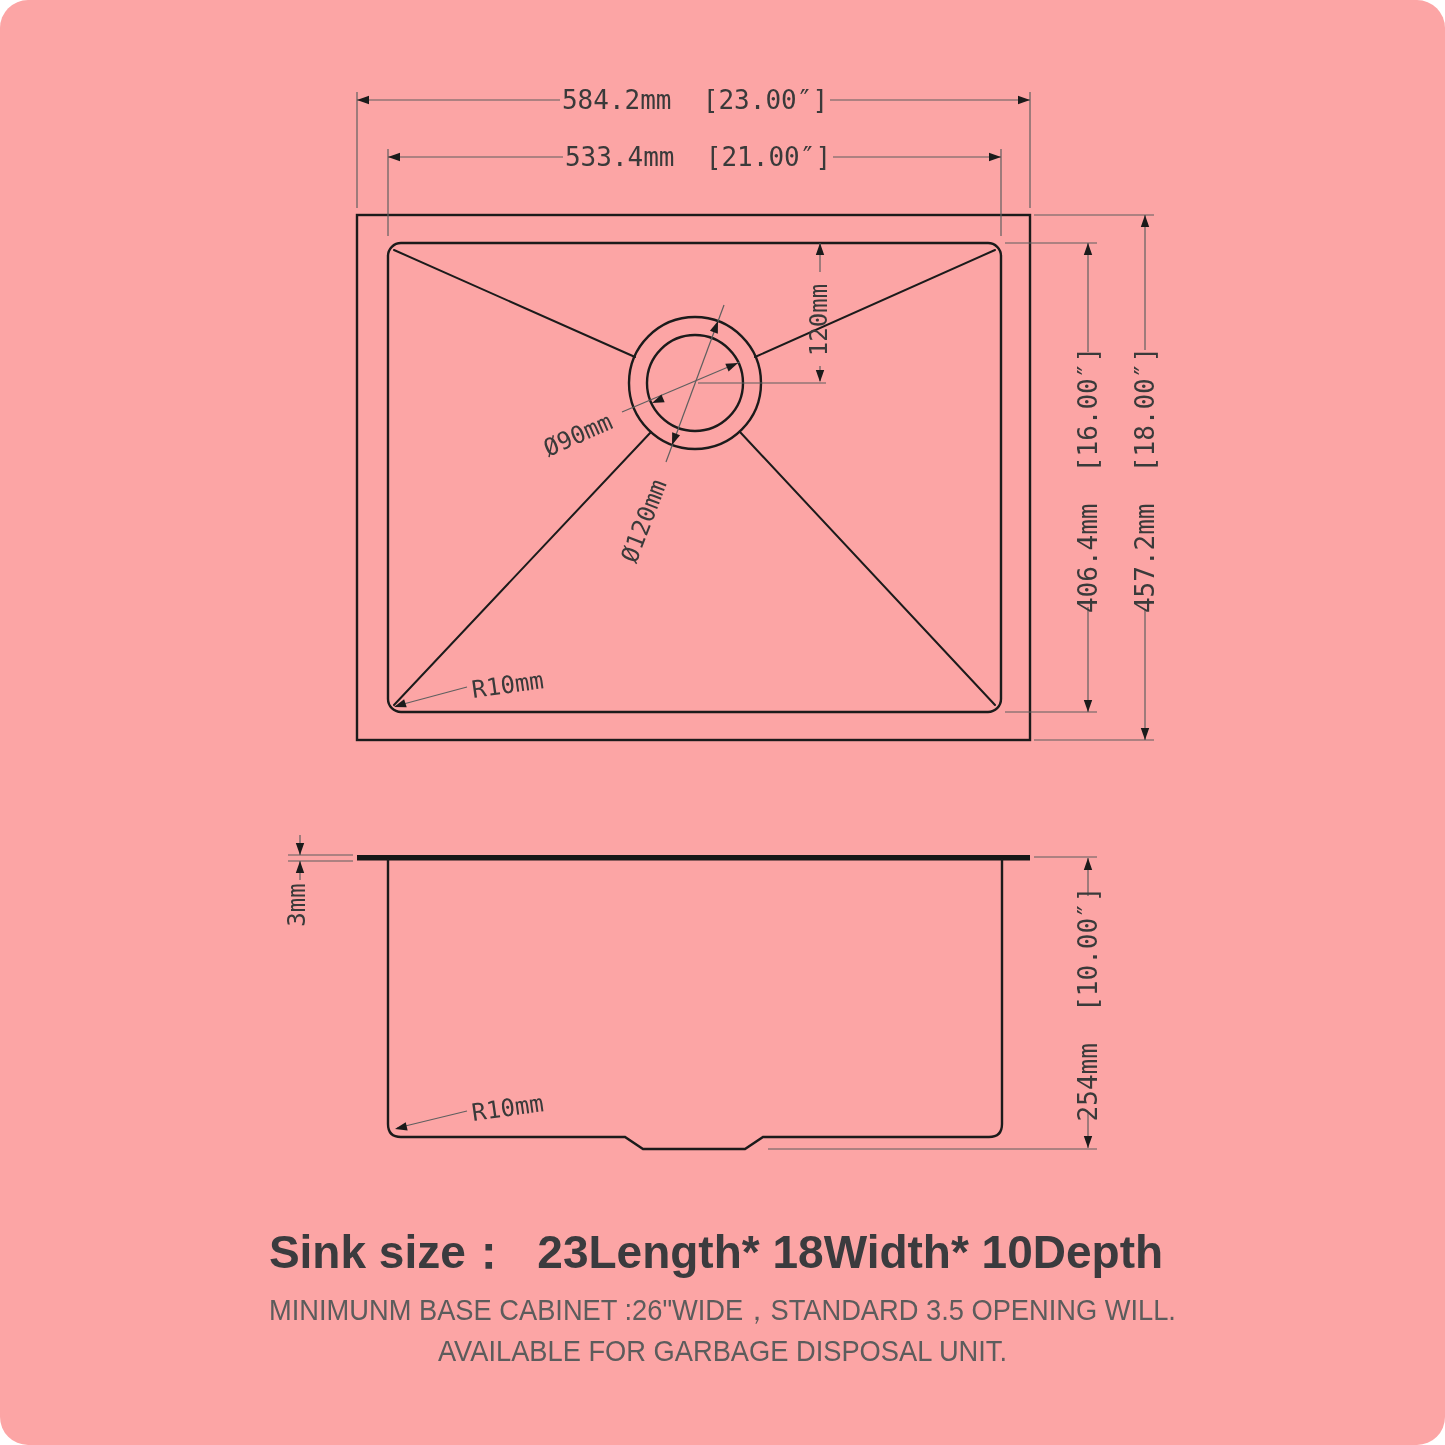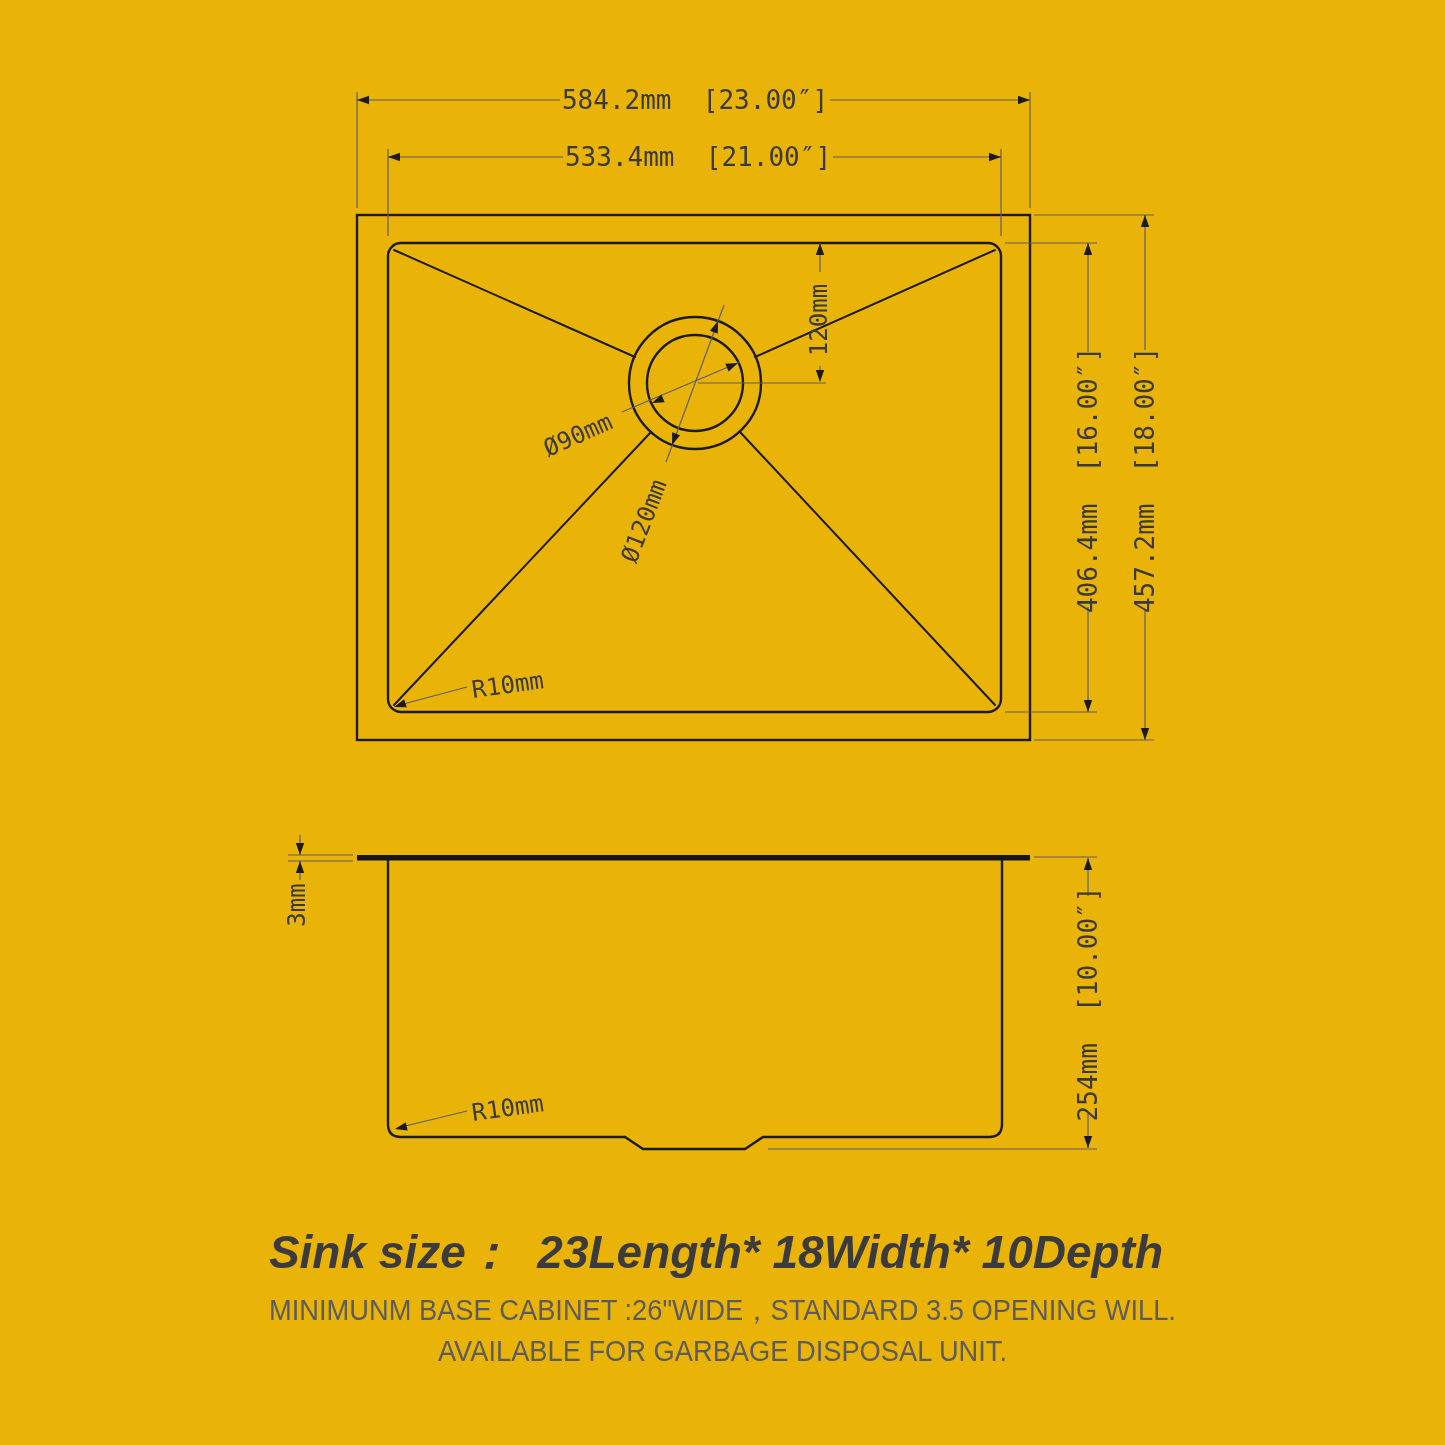--- a/index.html
+++ b/index.html
@@ -1,30 +1,30 @@
 <!DOCTYPE html>
 <html><head>
 <meta charset="utf-8">
 <style>
   html,body{margin:0;padding:0;background:#fff;}
-  .canvas{position:relative;width:1445px;height:1445px;background:#eab308;overflow:hidden;
-          font-family:"Liberation Sans", sans-serif;}
+  .canvas{position:relative;width:1445px;height:1445px;background:#fca5a5;overflow:hidden;
+          font-family:"Liberation Sans", sans-serif;border-radius:28px;}
   .drawing{position:absolute;left:0;top:0;}
   
   .obj{stroke:#1b1b1b;stroke-width:2.4;fill:none;stroke-linecap:round;}
   .obj-thin{stroke:#1b1b1b;stroke-width:2;fill:none;stroke-linecap:round;}
   .dim{stroke:#5f5f5f;stroke-width:1.2;fill:none;}
   .arr{fill:#1b1b1b;stroke:none;}
   text.cad{font-family:"DejaVu Sans Mono", monospace;fill:#3a3a3a;white-space:pre;}
   text.cad-lg{font-size:26px;}
   text.cad-sm{font-size:24px;}
   
   .caption{position:absolute;left:0;top:1226px;width:1445px;text-align:center;}
   .caption-title{font-weight:700;font-size:46px;line-height:52px;color:#3b3b3e;
-                 white-space:pre;margin:0 13px 12px 0;font-style:italic;}
+                 white-space:pre;margin:0 13px 12px 0;}
   .caption-line{font-size:29px;line-height:41px;color:#5c5c5c;white-space:pre;
                 transform:scaleX(0.94);transform-origin:50% 50%;}
 </style>
 </head>
 <body>
 
 <div class="canvas">
 
   <svg class="drawing" width="1445" height="1225" viewBox="0 0 1445 1225" xmlns="http://www.w3.org/2000/svg">
     <defs>

